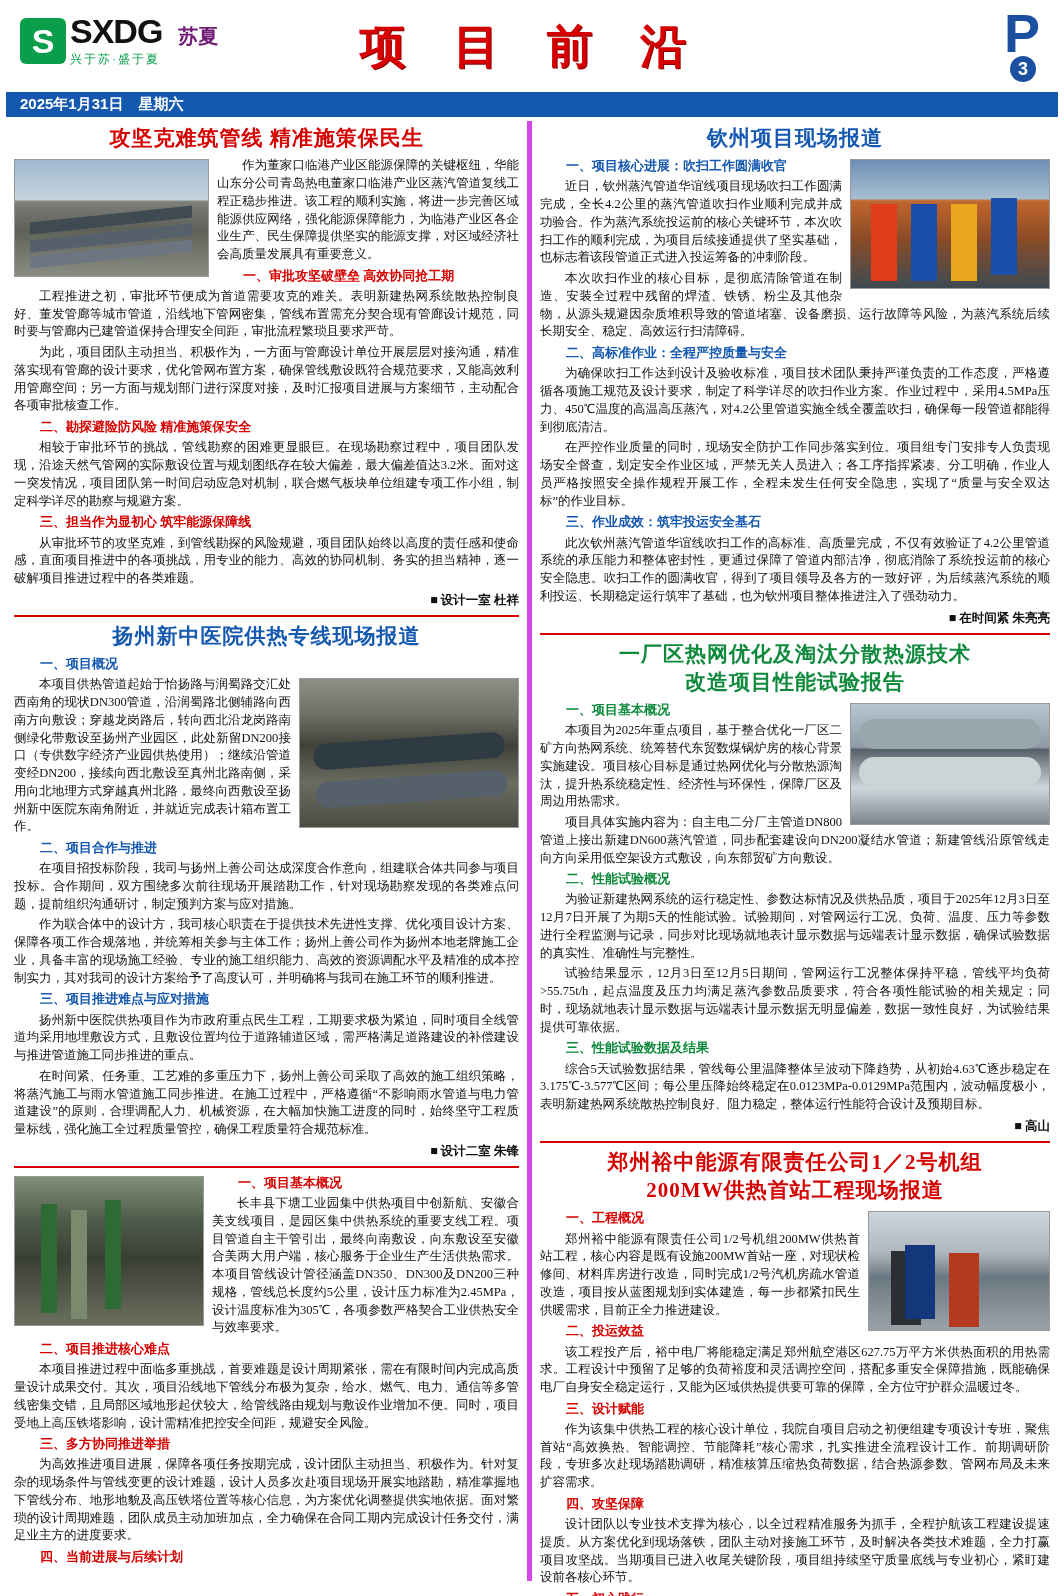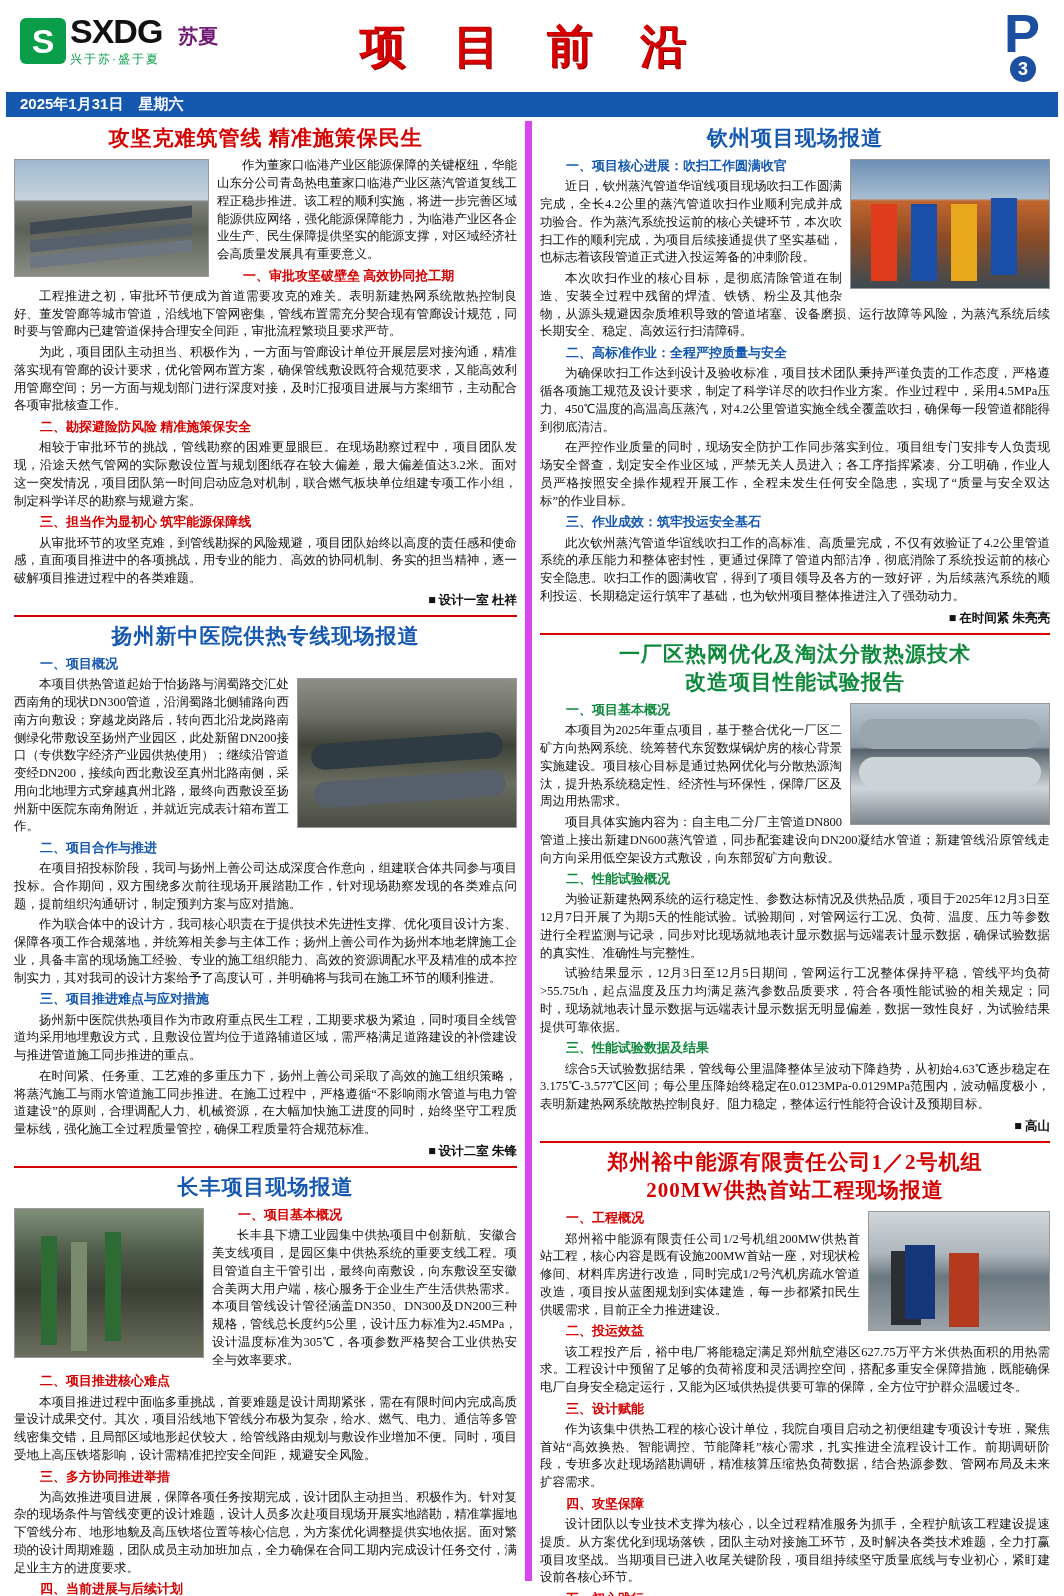--- a/index.html
+++ b/index.html
@@ -61,21 +61,21 @@
     padding:0 14px; font-family:"Liberation Sans", sans-serif; font-size:15px;
     font-weight:bold;
   }
   .bluebar .right { font-size:14px; font-weight:normal;margin-top:40px; }
 
   
   .content {
     display:flex; gap:0; margin-top:4px; height:1460px;
   }
   .col { width:50%; padding:0 8px; position:relative; }
-  .col.left { border-right:7px solid #d946ef; }
+  .col.left { border-right:5px solid #d946ef; }
 
   .art { margin-bottom:6px; }
   .art-head {
     text-align:center; font-weight:bold; font-size:21px;
     color:#d60000; letter-spacing:1px; line-height:1.25;
     margin:4px 0 6px 0;
   }
   .art-head.blue { color:#1558b0; }
   .art-head.green { color:#0f8a3c; }
   .hr-red { border:0; border-top:2px solid #d60000; margin:6px 0; }
@@ -176,21 +176,20 @@
         <p>作为联合体中的设计方，我司核心职责在于提供技术先进性支撑、优化项目设计方案、保障各项工作合规落地，并统筹相关参与主体工作；扬州上善公司作为扬州本地老牌施工企业，具备丰富的现场施工经验、专业的施工组织能力、高效的资源调配水平及精准的成本控制实力，其对我司的设计方案给予了高度认可，并明确将与我司在施工环节的顺利推进。</p>
         <div class="sub blue">三、项目推进难点与应对措施</div>
         <p>扬州新中医院供热项目作为市政府重点民生工程，工期要求极为紧迫，同时项目全线管道均采用地埋敷设方式，且敷设位置均位于道路辅道区域，需严格满足道路建设的补偿建设与推进管道施工同步推进的重点。</p>
         <p>在时间紧、任务重、工艺难的多重压力下，扬州上善公司采取了高效的施工组织策略，将蒸汽施工与雨水管道施工同步推进。在施工过程中，严格遵循“不影响雨水管道与电力管道建设”的原则，合理调配人力、机械资源，在大幅加快施工进度的同时，始终坚守工程质量标线，强化施工全过程质量管控，确保工程质量符合规范标准。</p>
         <div class="byline">■ 设计二室 朱锋</div>
       </div>
 
       <hr class="hr-red">
 
       <div class="art">
-        <div class="art-head blue">长丰项目现场报道</div>
         <div class="photo ph4"></div>
         <div class="sub">一、项目基本概况</div>
         <p>长丰县下塘工业园集中供热项目中创新航、安徽合美支线项目，是园区集中供热系统的重要支线工程。项目管道自主干管引出，最终向南敷设，向东敷设至安徽合美两大用户端，核心服务于企业生产生活供热需求。本项目管线设计管径涵盖DN350、DN300及DN200三种规格，管线总长度约5公里，设计压力标准为2.45MPa，设计温度标准为305℃，各项参数严格契合工业供热安全与效率要求。</p>
         <div class="sub">二、项目推进核心难点</div>
         <p>本项目推进过程中面临多重挑战，首要难题是设计周期紧张，需在有限时间内完成高质量设计成果交付。其次，项目沿线地下管线分布极为复杂，给水、燃气、电力、通信等多管线密集交错，且局部区域地形起伏较大，给管线路由规划与敷设作业增加不便。同时，项目受地上高压铁塔影响，设计需精准把控安全间距，规避安全风险。</p>
         <div class="sub">三、多方协同推进举措</div>
         <p>为高效推进项目进展，保障各项任务按期完成，设计团队主动担当、积极作为。针对复杂的现场条件与管线变更的设计难题，设计人员多次赴项目现场开展实地踏勘，精准掌握地下管线分布、地形地貌及高压铁塔位置等核心信息，为方案优化调整提供实地依据。面对繁琐的设计周期难题，团队成员主动加班加点，全力确保在合同工期内完成设计任务交付，满足业主方的进度要求。</p>
         <div class="sub">四、当前进展与后续计划</div>
 
       </div>

